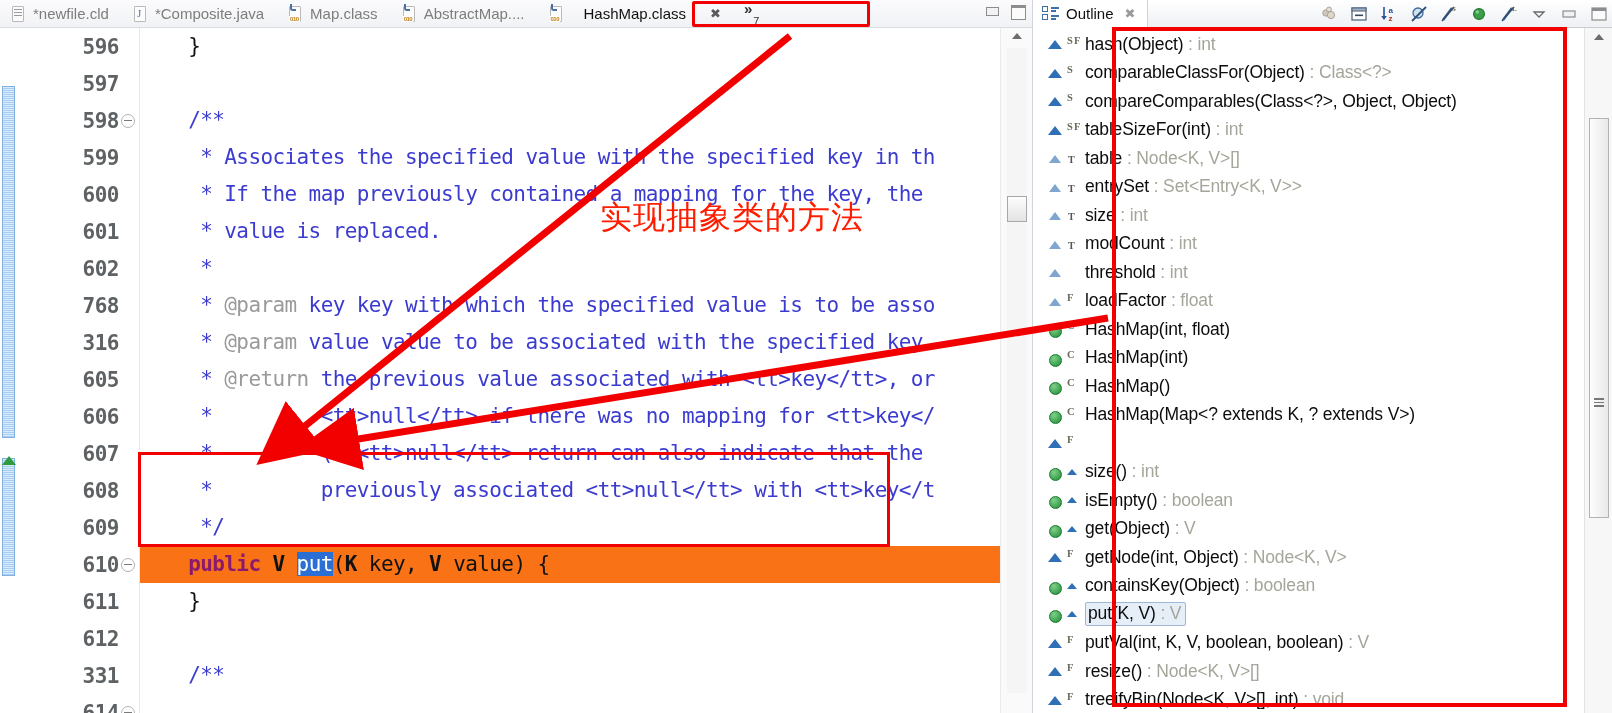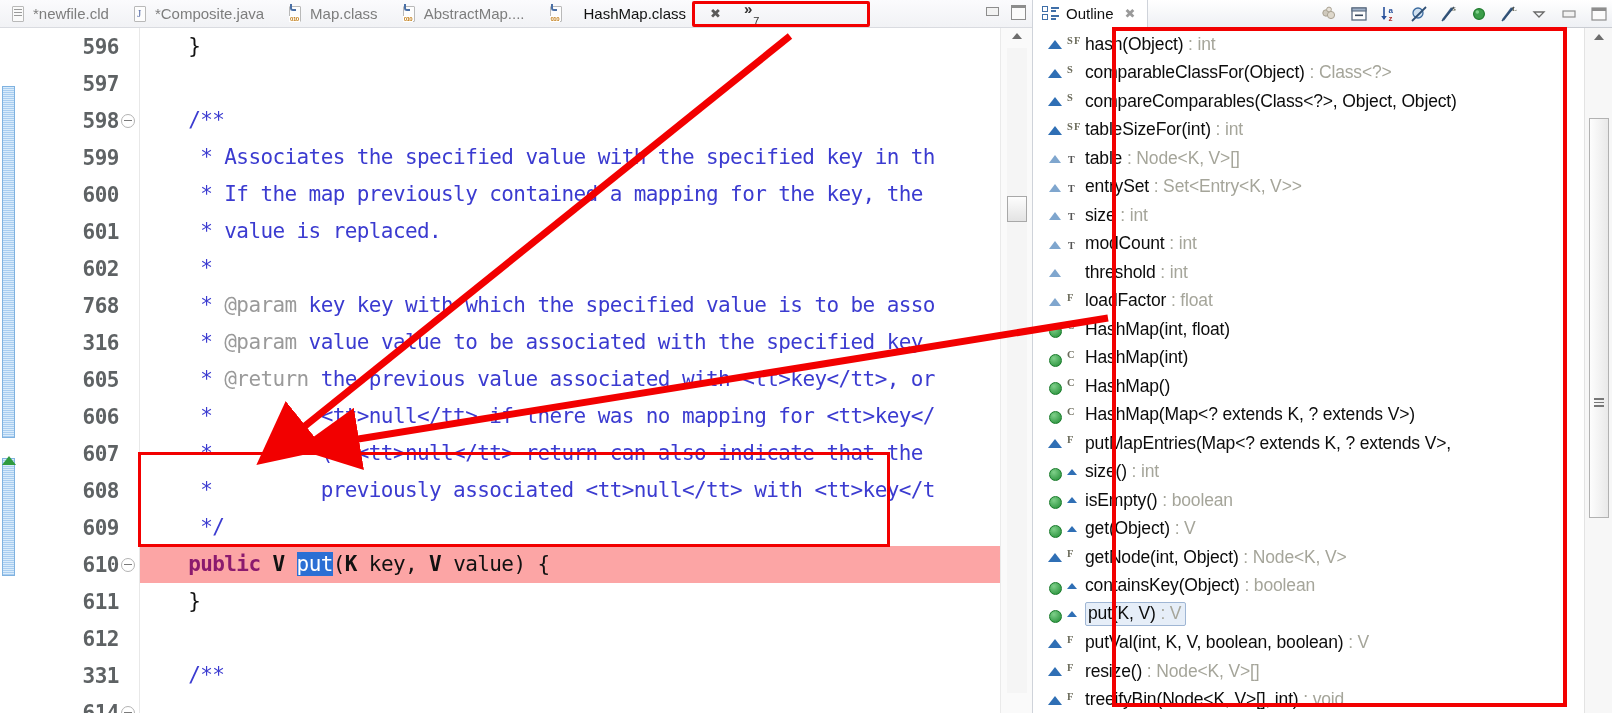--- a/index.html
+++ b/index.html
@@ -146,21 +146,21 @@
 
   #code-area {
     position: absolute; left: 140px; top: 0; right: 32px; height: 685px;
     overflow: hidden;
   }
   .cline {
     height: 37px; line-height: 37px; white-space: pre;
     font-family: "DejaVu Sans Mono", monospace;
     font-size: 21px; color: #2b2bbb; letter-spacing: -0.6px;
   }
-  .cline.cur { background: #fca5a5; }
+  .cline.cur { background: #f97316; }
   .cmt { color: #3b3bd0; }
   .tag { color: #9a9a9a; }
   .kw { color: #8b1a6e; font-weight: bold; }
   .typ { color: #111; font-weight: bold; }
   .plain { color: #111; }
   .mth { color: #111; font-weight: bold; }
   .ital { font-style: italic; color: #111; font-weight: bold; }
   .sel { background: #2b6fd4; color: #ffffff; }
 
   
@@ -672,21 +672,20 @@
           <span class="mods">
             <span class="m1">C</span>
           </span>
           <span><span class="otext">HashMap(Map&lt;? extends K, ? extends V&gt;)</span></span>
         </div>
         <div class="orow">
           <span class="vis tri-solid"></span>
           <span class="mods">
             <span class="m1">F</span>
           </span>
-          <span><span class="otext">putMapEntries(Map&lt;? extends K, ? extends V&gt;,</span></span>
         </div>
         <div class="orow">
           <span class="vis circle"></span>
           <span class="mods">
             <span class="mtri"></span>
           </span>
           <span><span class="otext">size()</span><span class="otext otype"> : int</span></span>
         </div>
         <div class="orow">
           <span class="vis circle"></span>
@@ -770,14 +769,15 @@
         </marker>
       </defs>
       <g>
         <line x1="790" y1="36" x2="300" y2="430" stroke="#f20000" stroke-width="7" marker-end="url(#ah)"></line>
       </g>
       <g>
         <line x1="1108" y1="318" x2="352" y2="440" stroke="#f20000" stroke-width="7" marker-end="url(#ah)"></line>
       </g>
     </svg>
 
+    <div id="cn-note">实现抽象类的方法</div>
   </div>
 </div>
 
 </body></html>

